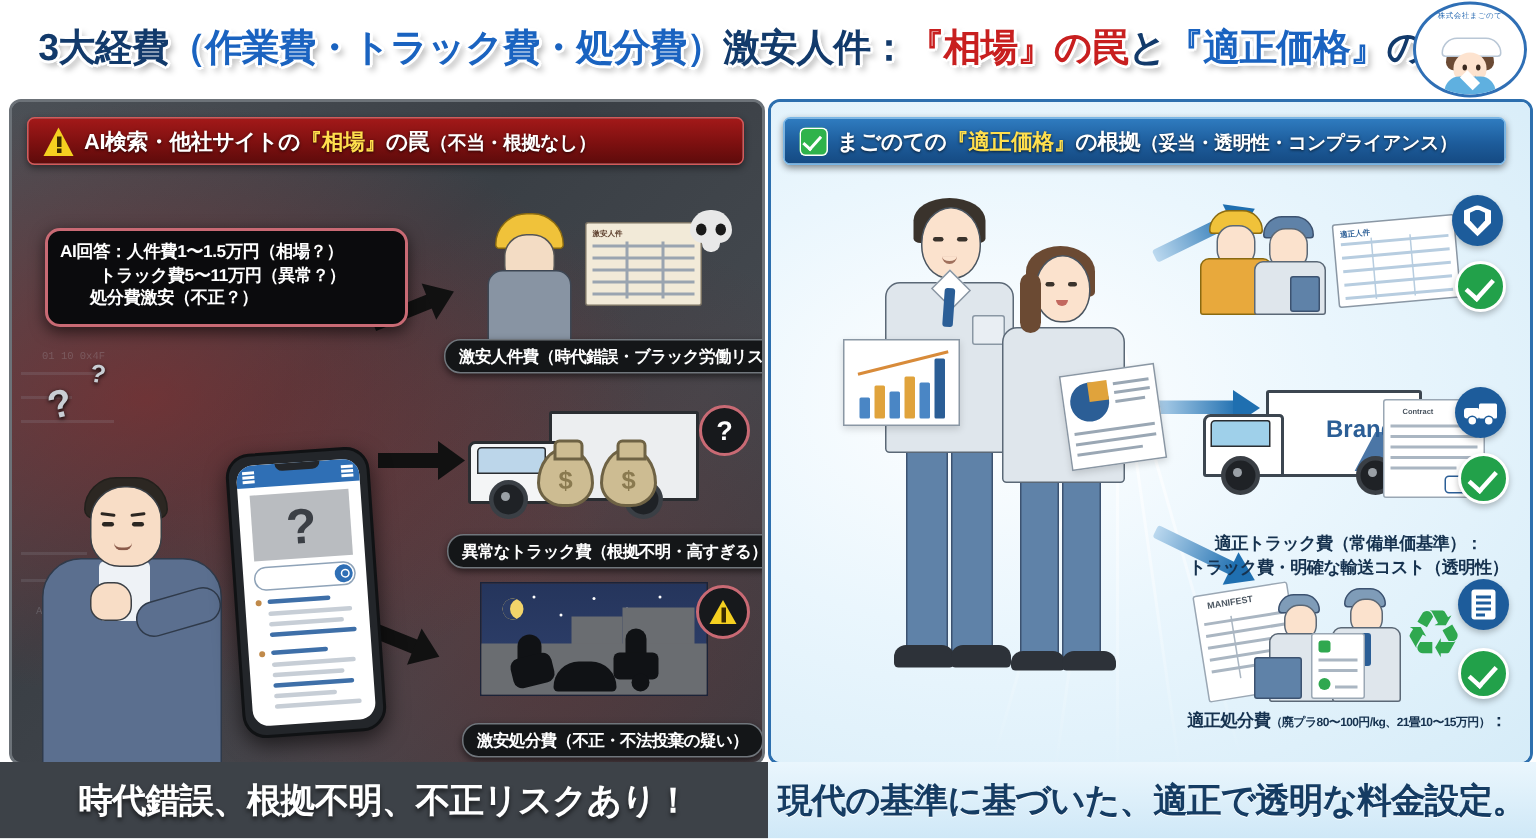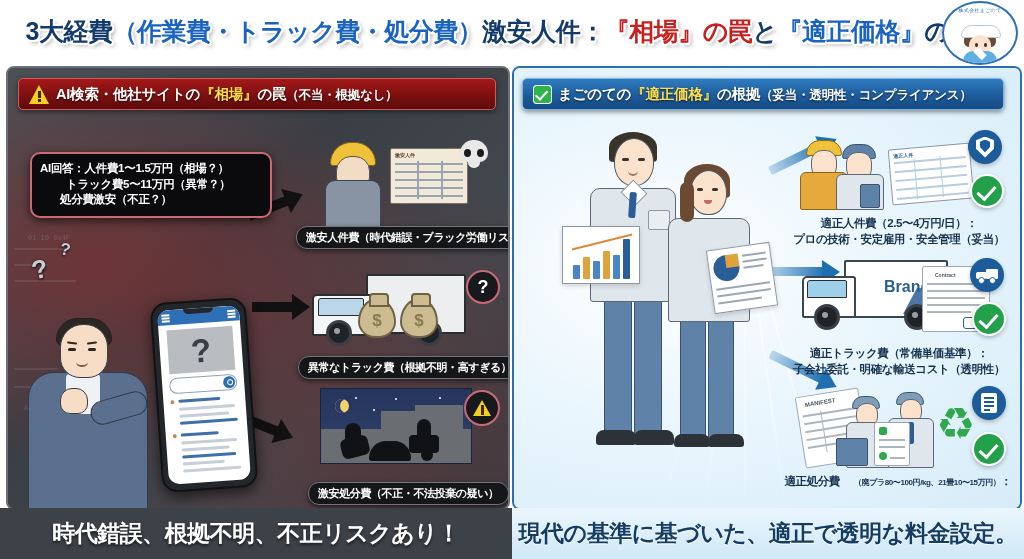--- a/index.html
+++ b/index.html
@@ -184,21 +184,21 @@
   .st-pants{position:absolute;background:#5f82a8;border:1.5px solid #3c5270;border-radius:3px;}
   .st-shoe{position:absolute;background:#2d3239;border-radius:8px 8px 3px 3px;}
   .chartcard{position:absolute;background:#fff;border:1.5px solid #8a97a4;box-shadow:0 2px 5px rgba(0,0,0,.15);}
   .cbar{position:absolute;bottom:4px;border-radius:1px;}
   .bluearrow{position:absolute;z-index:3;}
   .ba-shaft{position:absolute;height:9px;background:linear-gradient(90deg,#bcd9ef,#1f6fb0);border-radius:2px;}
   .ba-head{position:absolute;width:0;height:0;border-top:12px solid transparent;border-bottom:12px solid transparent;border-left:18px solid #1f6fb0;}
 
   .rcap{position:absolute;text-align:center;z-index:6;}
   .rcap .l1,.rcap .l2{font-size:11.5px;font-weight:bold;color:#16324f;white-space:nowrap;letter-spacing:-.4px;line-height:1.35;}
-  .rcap .tiny{font-size:8px;font-weight:bold;padding-left:14px;}
+  .rcap .tiny{font-size:8px;font-weight:bold;}
   .okmark{position:absolute;width:30px;height:30px;border-radius:50%;background:#22a14a;border:2px solid #fff;box-shadow:0 2px 4px rgba(0,0,0,.25);z-index:7;}
   .okmark::after{content:"";position:absolute;left:9px;top:6px;width:8px;height:15px;border:solid #fff;border-width:0 3.4px 3.4px 0;transform:rotate(42deg);}
   .bluebadge{position:absolute;width:34px;height:34px;border-radius:50%;background:#1d5c9b;display:flex;align-items:center;justify-content:center;z-index:7;box-shadow:0 2px 4px rgba(0,0,0,.25);}
   .shield{width:18px;height:21px;background:#fff;clip-path:polygon(50% 0,100% 18%,100% 58%,50% 100%,0 58%,0 18%);position:relative;}
   .shield::after{content:"";position:absolute;left:4px;top:3px;width:10px;height:13px;background:#1d5c9b;clip-path:polygon(50% 0,100% 18%,100% 58%,50% 100%,0 58%,0 18%);}
   .mini-truck{width:22px;height:13px;position:relative;}
   .mini-truck .b{position:absolute;right:0;top:0;width:12px;height:10px;background:#fff;border-radius:1px;}
   .mini-truck .c{position:absolute;left:0;top:3px;width:10px;height:7px;background:#fff;border-radius:2px 1px 1px 2px;}
   .mini-truck .w{position:absolute;bottom:-2px;width:5px;height:5px;border-radius:50%;background:#fff;border:1px solid #1d5c9b;}
   .mini-doc{width:16px;height:20px;background:#fff;border-radius:2px;position:relative;}
@@ -489,24 +489,20 @@
           <div class="doc-row" style="top:39px;background:#b7cde0;"></div>
         <div class="doc-row" style="top:48px;background:#b7cde0;"></div>
         <div style="position:absolute;left:24px;top:10px;bottom:3px;width:1.4px;background:#b7cde0;"></div>
         <div style="position:absolute;left:50px;top:10px;bottom:3px;width:1.4px;background:#b7cde0;"></div>
       </div>
       <div class="bluebadge" style="left:168px;top:0px;">
           <div class="shield"></div>
         </div>
       <div class="okmark" style="left:170px;top:44px;"></div>
     </div>
-    <div class="rcap" style="left:266px;top:148px;width:238px;">
-      <div class="l1">適正人件費（2.5〜4万円/日）：</div>
-      <div class="l2">プロの技術・安定雇用・安全管理（妥当）</div>
-    </div>
 
     <div class="ill truck" style="left:286px;top:190px;width:210px;height:82px;">
       <div class="tr-box" style="left:44px;top:2px;width:100px;height:54px;background:#fff;border-color:#3c4650;"></div>
       <div style="position:absolute;left:84px;top:20px;font-size:16px;font-weight:bold;color:#2b5e96;">Brand</div>
       <div style="position:absolute;left:110px;top:30px;width:44px;height:26px;background:#2b5e96;transform:skewX(-28deg);opacity:.85;"></div>
       <div class="tr-cab" style="left:2px;top:18px;width:50px;height:38px;background:#fff;border-color:#3c4650;"></div>
       <div class="tr-win" style="left:7px;top:22px;width:38px;height:16px;background:#9fd0ea;"></div>
       <div class="tr-wheel" style="left:14px;top:46px;"></div>
       <div class="tr-wheel" style="left:104px;top:46px;"></div>
       <div class="doc-card" style="left:122px;top:8px;width:66px;height:64px;background:#fff;border-color:#9aa7b4;">
@@ -521,23 +517,23 @@
       <div class="bluebadge" style="left:170px;top:0px;">
           <div class="mini-truck">
             <div class="b"></div>
             <div class="c"></div>
             <div class="w" style="left:2px;"></div>
             <div class="w" style="right:2px;"></div>
           </div>
         </div>
       <div class="okmark" style="left:172px;top:44px;"></div>
     </div>
-    <div class="rcap" style="left:266px;top:278px;width:238px;font-family:Liberation Mono, monospace;">
+    <div class="rcap" style="left:266px;top:288px;width:238px;font-family:Liberation Mono, monospace;">
       <div class="l1">適正トラック費（常備単価基準）：</div>
-      <div class="l2">子会社委託・明確な輸送コスト（透明性）</div>
+      <div class="l2">トラック費・明確な輸送コスト（透明性）</div>
     </div>
 
     <div class="ill" style="left:286px;top:318px;width:215px;height:86px;">
       <div class="doc-card" style="left:0px;top:6px;width:62px;height:70px;background:#fff;border-color:#9aa7b4;transform:rotate(-9deg);">
         <div class="doc-title" style="left:8px;top:5px;font-size:6px;color:#4a5560;">MANIFEST</div>
         <div class="doc-row" style="top:18px;background:#aab6c2;"></div>
           <div class="doc-row" style="top:26px;background:#aab6c2;"></div>
         <div class="doc-row" style="top:34px;background:#aab6c2;"></div>
           <div class="doc-row" style="top:42px;background:#aab6c2;"></div>
         <div class="doc-row" style="top:50px;background:#aab6c2;"></div>

